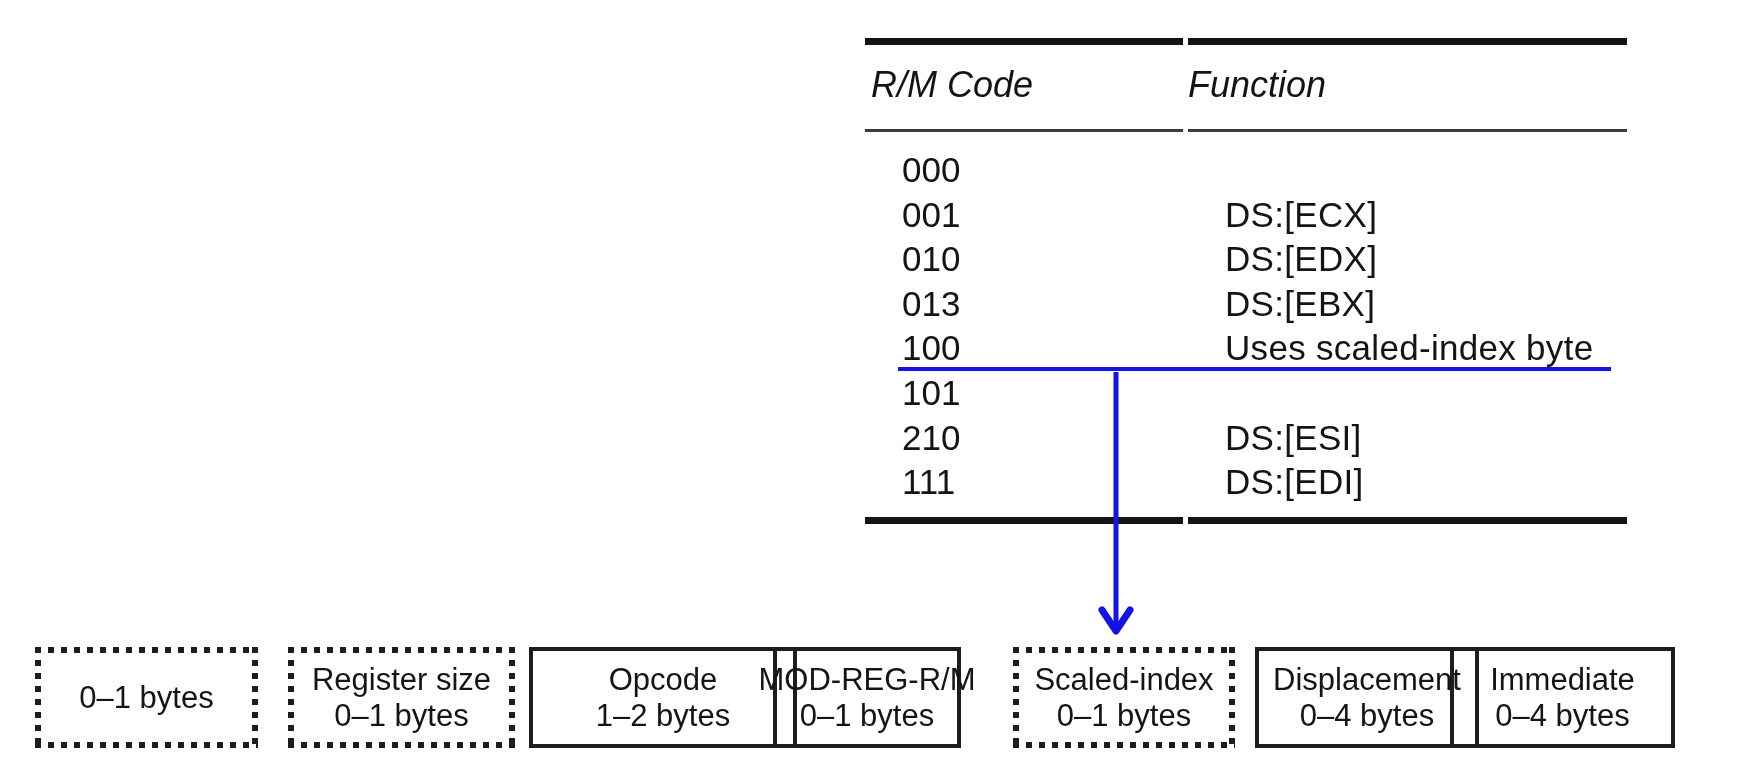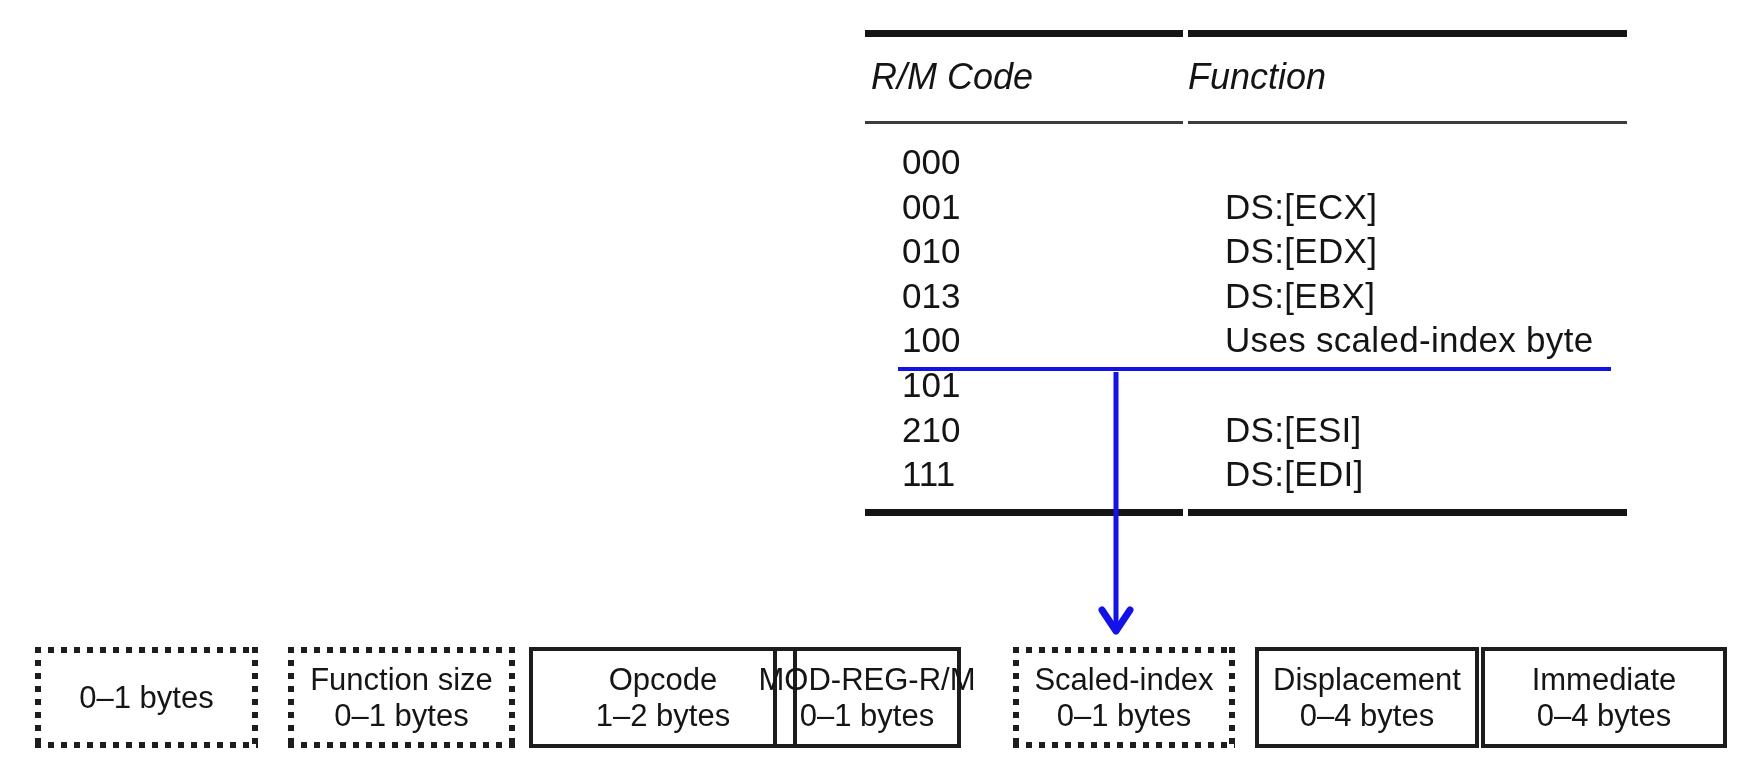--- a/index.html
+++ b/index.html
@@ -6,21 +6,21 @@
   .canvas{
     position:relative;
     width:1748px;height:782px;
     background:#fff;
     font-family:"Liberation Sans", sans-serif;
     color:#141414;
     overflow:hidden;
   }
 
   
-  .rm-table{position:absolute;left:865px;top:30px;width:762px;height:487px;}
+  .rm-table{position:absolute;left:865px;top:38px;width:762px;height:487px;}
   .rule{position:absolute;left:0;width:762px;}
   .rule.thick{
     height:7px;
     background:linear-gradient(to right,#141414 0 318px,rgba(0,0,0,0) 318px 323px,#141414 323px 100%);
   }
   .rule.thin{
     height:3px;
     background:linear-gradient(to right,#3c3c3c 0 318px,rgba(0,0,0,0) 318px 323px,#3c3c3c 323px 100%);
   }
   .rule.top{top:0;}
@@ -66,21 +66,21 @@
       repeating-linear-gradient(to right,#1d1d1d 0 6px,rgba(0,0,0,0) 6px 13px) left bottom / 100% 6px no-repeat,
       repeating-linear-gradient(to bottom,#1d1d1d 0 6px,rgba(0,0,0,0) 6px 13px) left top / 6px 100% no-repeat,
       repeating-linear-gradient(to bottom,#1d1d1d 0 6px,rgba(0,0,0,0) 6px 13px) right top / 6px 100% no-repeat;
   }
   .b1{left:35px;width:223px;}
   .b2{left:288px;width:227px;}
   .b3{left:529px;width:268px;}
   .b4{left:773px;width:188px;}
   .b5{left:1013px;width:222px;}
   .b6{left:1255px;width:224px;}
-  .b7{left:1450px;width:246px;margin-left:31px;}
+  .b7{left:1450px;width:225px;}
 </style>
 </head>
 <body>
 
 <div class="canvas">
 
   <div class="rm-table">
     <div class="rule thick top"></div>
 
     <div class="hdr code-hdr">R/M Code</div>
@@ -127,21 +127,21 @@
   <svg class="annot" width="1748" height="782" viewBox="0 0 1748 782">
     <line class="blue" x1="898" y1="369" x2="1611" y2="369" stroke-width="4"></line>
     <line class="blue" x1="1116" y1="372" x2="1116" y2="626" stroke-width="5"></line>
     <path class="blue" d="M1102 610 L1116 631 L1130 610" fill="none" stroke-width="7" stroke-linecap="round" stroke-linejoin="round"></path>
   </svg>
 
   <div class="fbox b1 dotted">
     <div class="bb">0–1 bytes</div>
   </div>
   <div class="fbox b2 dotted">
-    <div class="bl">Function size</div>
+    <div class="bl">Register size</div>
     <div class="bb">0–1 bytes</div>
   </div>
   <div class="fbox b3 solid">
     <div class="bl">Opcode</div>
     <div class="bb">1–2 bytes</div>
   </div>
   <div class="fbox b4 solid">
     <div class="bl">MOD-REG-R/M</div>
     <div class="bb">0–1 bytes</div>
   </div>

